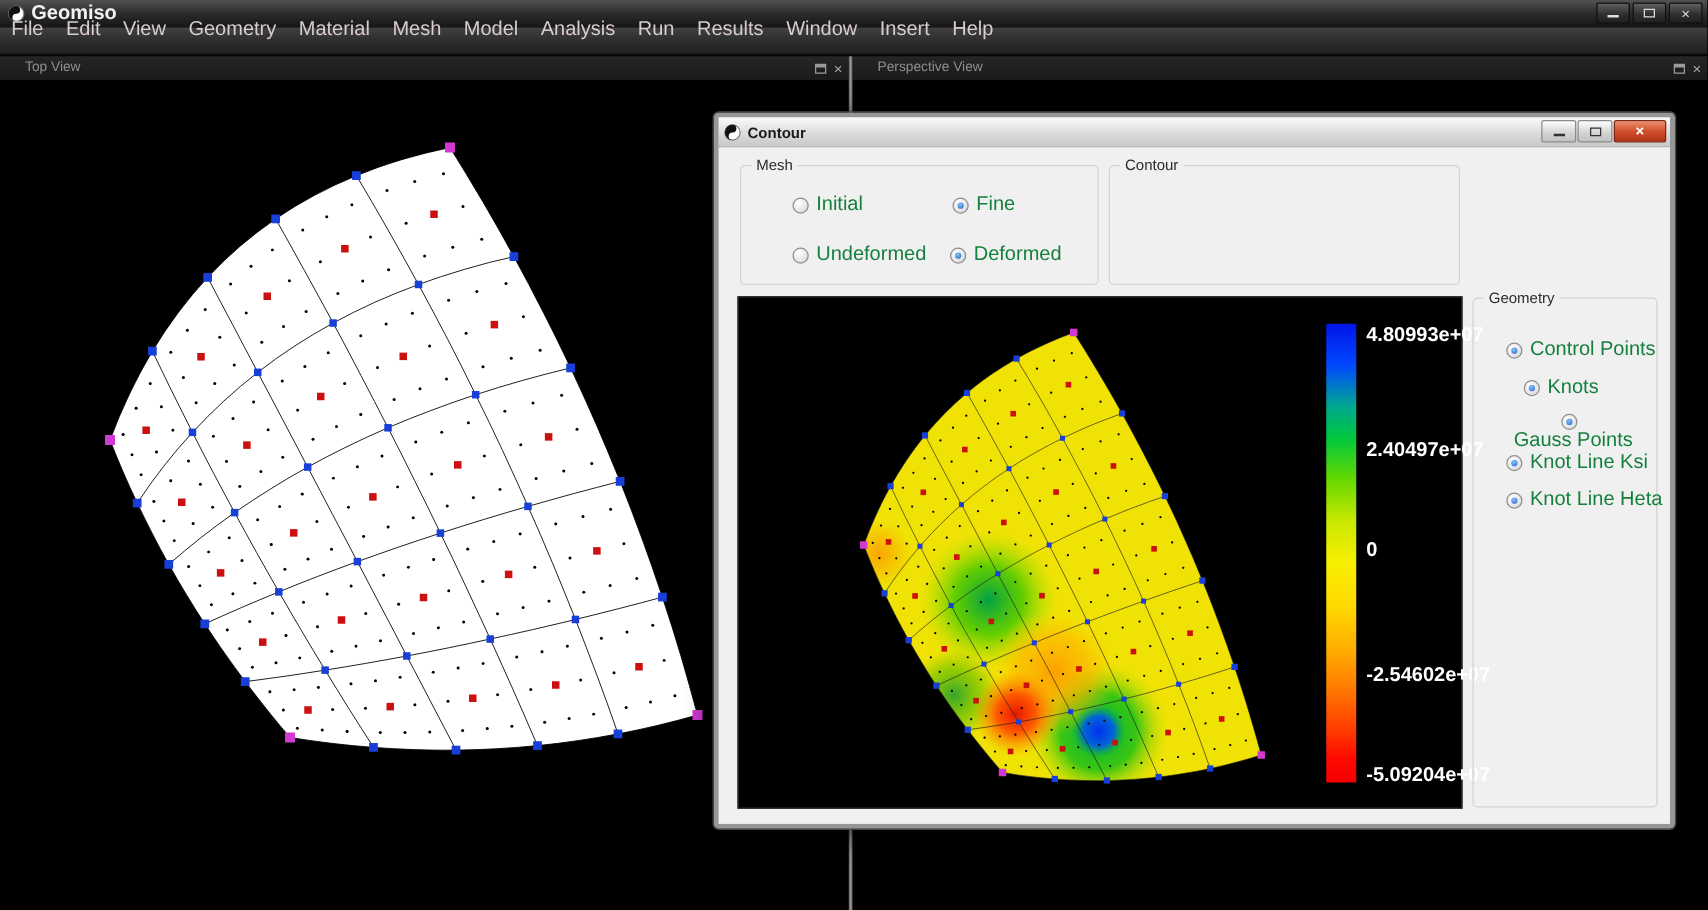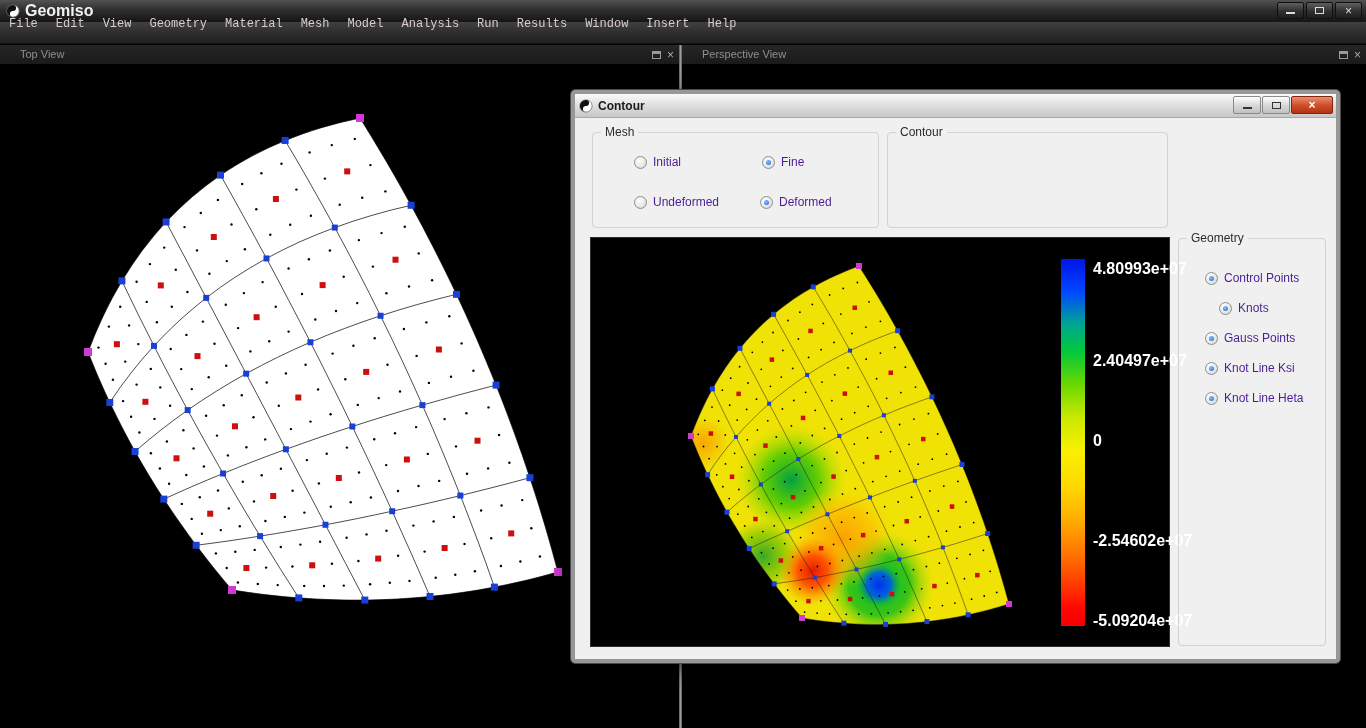--- a/index.html
+++ b/index.html
@@ -24,21 +24,21 @@
   .glyph-min { width:9px; height:3px; border-bottom:2px solid #ddd; display:block; margin-top:4px; }
   .glyph-max { width:9px; height:7px; border:1px solid #ddd; display:block; }
 
   
   .menubar {
     position:absolute; left:0; top:22px; width:1366px; height:22px;
     background:linear-gradient(#414141,#2a2a2a 60%,#222);
     border-bottom:1px solid #111;
     display:flex; align-items:center; z-index:5;
   }
-  .menu-item { padding:0 9px; font-size:12px; color:#d8cccc; height:39px; line-height:22px;font-family:Liberation Mono, monospace; }
+  .menu-item { padding:0 9px; font-size:16px; color:#d8cccc; height:39px; line-height:22px; }
 
   
   .panel { position:absolute; top:45px; bottom:0; }
   #panel-left { left:0; width:679px; }
   #panel-right { left:682px; width:684px; }
   .panel-header {
     height:19px; background:linear-gradient(#262626,#1a1a1a);
     color:#8f8f8f; font-size:11px; line-height:19px; padding-left:20px; position:relative;
   }
   .panel-icons { position:absolute; right:5px; top:0; height:19px; display:flex; align-items:center; gap:6px; color:#9a9a9a; }
@@ -91,21 +91,21 @@
   .radio-item { position:absolute; display:flex; align-items:center; }
   .radio {
     width:13px; height:13px; border-radius:50%; flex:none; position:relative;
     background:radial-gradient(circle at 35% 30%, #fff, #e9e9e9 55%, #cfcfcf);
     border:1px solid #8e8e8e;
   }
   .radio.checked::after {
     content:''; position:absolute; left:3px; top:3px; width:5px; height:5px; border-radius:50%;
     background:radial-gradient(circle at 40% 35%, #8cc2f7, #1e62c8);
   }
-  .radio-label { margin-left:6px; font-size:12px; color:#4c1d95; white-space:nowrap; }
+  .radio-label { margin-left:6px; font-size:16px; color:#15803d; white-space:nowrap; }
 
   
   .combobox {
     position:absolute; left:12px; top:41px; width:246px; height:22px;
     border:1px solid #707070; background:linear-gradient(#fff,#f0f0f0);
     display:flex; align-items:center;
   }
   .combo-text { flex:1; font-size:12px; color:#000; padding-left:5px; }
   .combo-arrow {
     width:18px; height:20px; display:flex; align-items:center; justify-content:center;
@@ -933,21 +933,21 @@
       <span class="groupbox-label">Geometry</span>
       <div id="geometry-radios">
           <div class="radio-item" style="left: 26px; top: 32px;">
             <span class="radio checked"></span>
             <span class="radio-label">Control Points</span>
           </div>
           <div class="radio-item" style="left: 40px; top: 62px;">
             <span class="radio checked"></span>
             <span class="radio-label">Knots</span>
           </div>
-          <div class="radio-item" style="left: 26px; top: 92px;">
+          <div class="radio-item" style="left: 26px; top: 92px; flex-direction: column;">
             <span class="radio checked"></span>
             <span class="radio-label">Gauss Points</span>
           </div>
           <div class="radio-item" style="left: 26px; top: 122px;">
             <span class="radio checked"></span>
             <span class="radio-label">Knot Line Ksi</span>
           </div>
           <div class="radio-item" style="left: 26px; top: 152px;">
             <span class="radio checked"></span>
             <span class="radio-label">Knot Line Heta</span>

